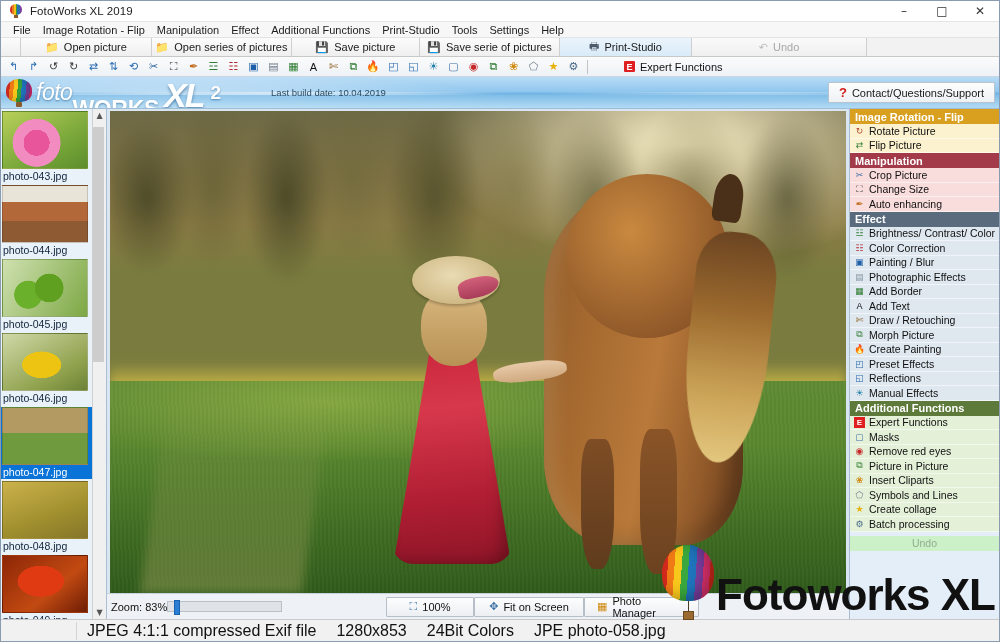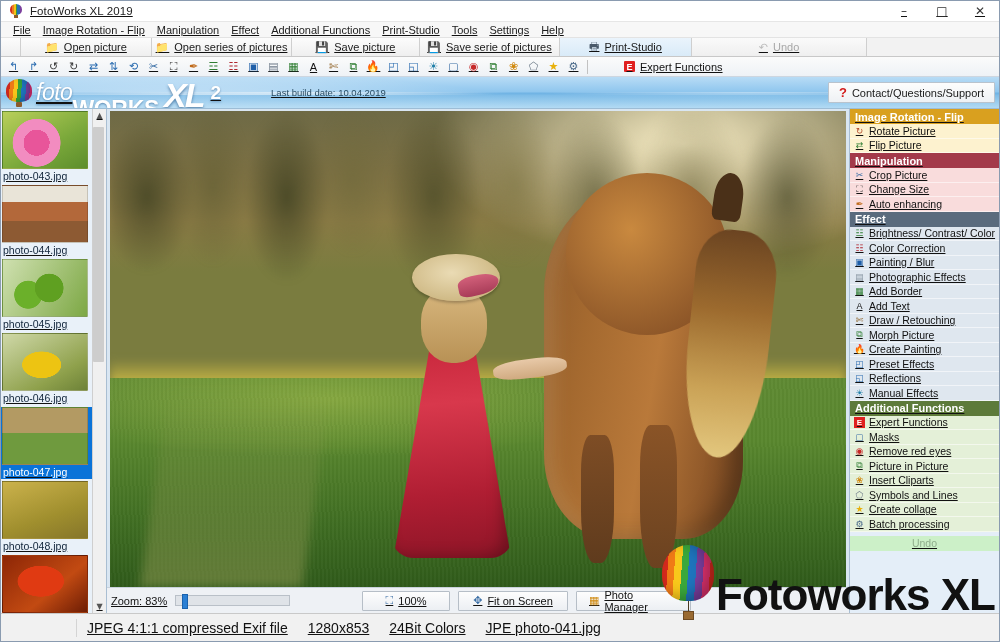--- a/index.html
+++ b/index.html
@@ -12,21 +12,20 @@
     color: #111;
     background: #fff;
   }
   #app {
     width: 1000px; height: 642px;
     position: relative;
     border: 1px solid #8a9bb0;
     background: #0ea5e9;
     display: flex;
     flex-direction: column;
-    text-decoration: underline;
   }
 
   
   .titlebar {
     height: 21px;
     background: #ffffff;
     display: flex;
     align-items: center;
     flex: 0 0 auto;
     border-bottom: 1px solid #e6e6e6;
@@ -455,21 +454,21 @@
   }
 
   
   .zoombar {
     height: 26px;
     flex: 0 0 auto;
     display: flex; align-items: center;
     background: #eef1f5;
     border-top: 1px solid #c9d2dc;
     padding: 1px 4px;
-    gap: 8px;
+    gap: 0;
   }
   .zoomlabel { font-size: 11px; color: #111; white-space: nowrap; }
   .slider {
     width: 115px; height: 11px;
     background: #dfe3e8;
     border: 1px solid #b9c0c8;
     position: relative;
   }
   .slider .knob {
     position: absolute; left: 6px; top: -2px;
@@ -520,26 +519,26 @@
   .ric { width: 11px; height: 11px; display:flex; align-items:center; justify-content:center; font-size:9px; flex:0 0 11px;}
   .undo-row {
     height: 15px; margin-top: 4px;
     background: #ccf0c8;
     display: flex; align-items: center; justify-content: center;
     font-size: 10.5px; color: #8fae8c;
   }
 
   
   .statusbar {
-    height: 28px;
+    height: 22px;
     flex: 0 0 auto;
     background: #f1f1f1;
     border-top: 1px solid #c9c9c9;
     display: flex; align-items: center;
-    font-size: 14px; color: #111;
+    font-size: 16px; color: #111;
   }
   .st-pad { width: 76px; border-right: 1px solid #d4d4d4; height: 18px; }
   .st-cell { padding: 0 10px; white-space: nowrap; }
 </style>
 </head>
 <body>
 
 <div id="app">
 
   <div class="titlebar">
@@ -862,15 +861,15 @@
         <div class="bc"></div>
     </div>
     <div class="wm-text">Fotoworks XL</div>
   </div>
 
   <div class="statusbar">
     <div class="st-pad"></div>
     <div class="st-cell">JPEG 4:1:1 compressed Exif file</div>
     <div class="st-cell">1280x853</div>
     <div class="st-cell">24Bit Colors</div>
-    <div class="st-cell">JPE photo-041.jpg</div>
+    <div class="st-cell">JPE photo-058.jpg</div>
   </div>
 </div>
 
 </body></html>

